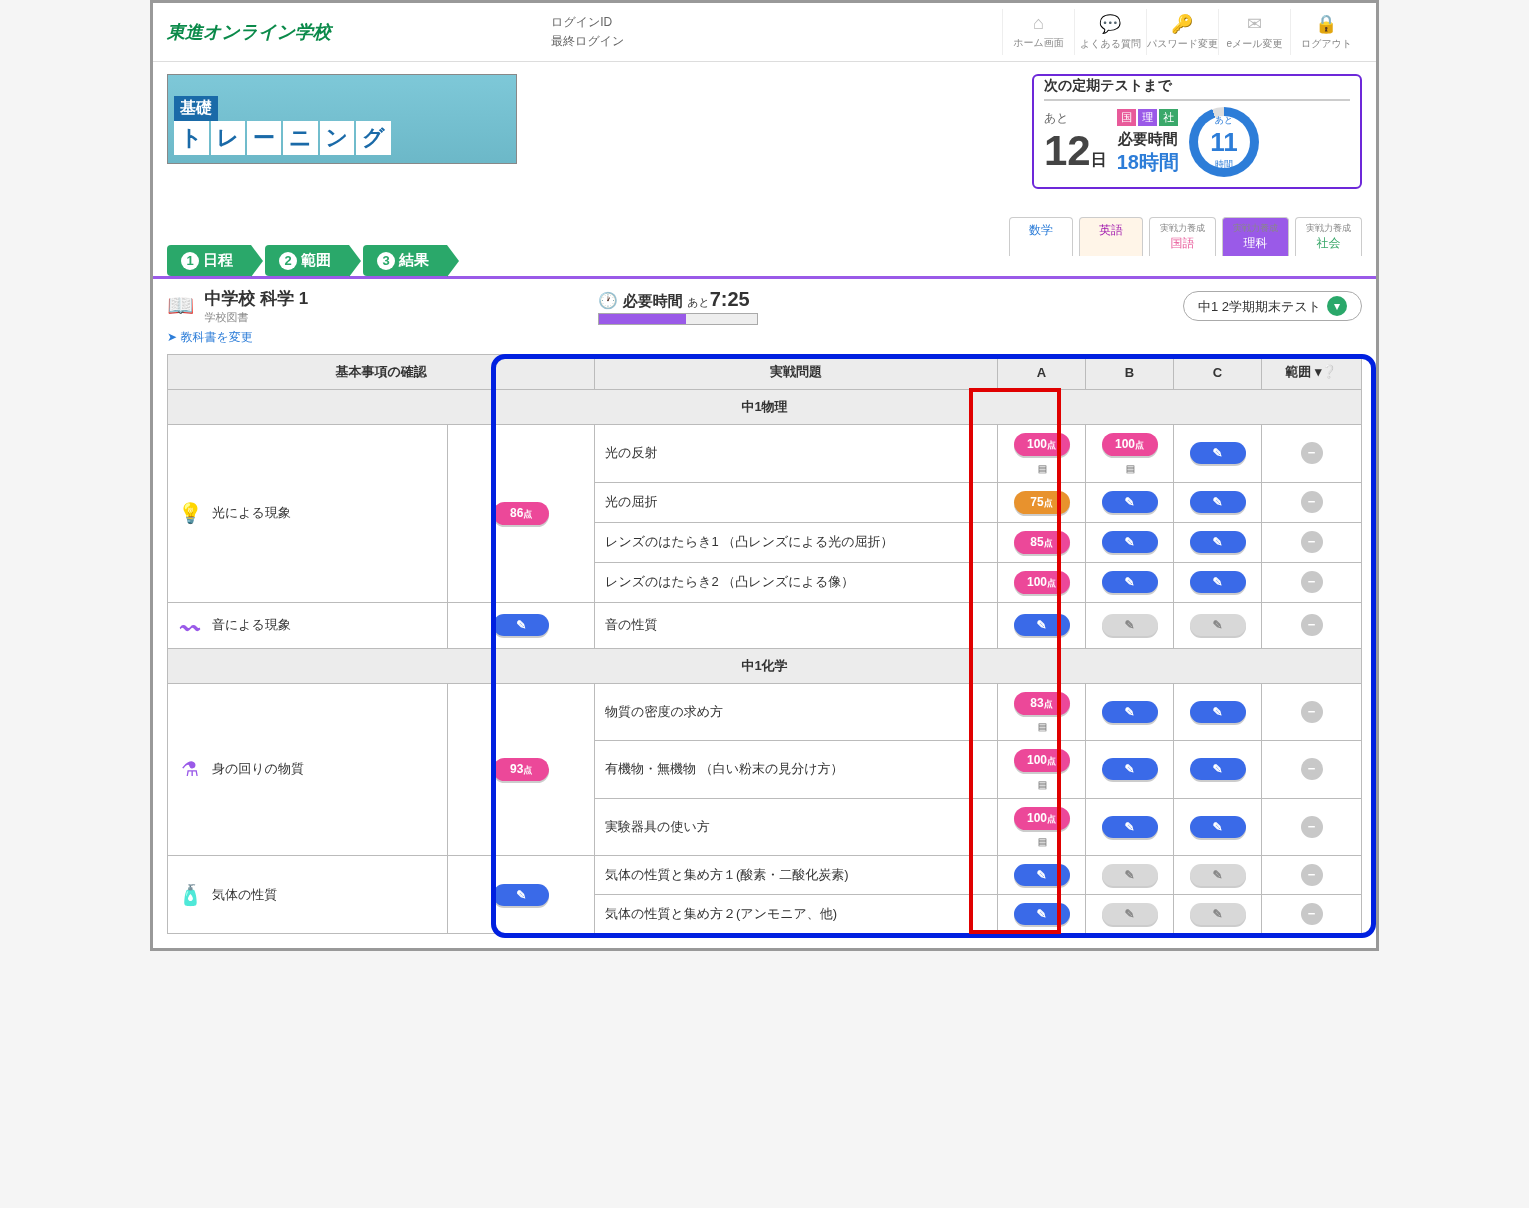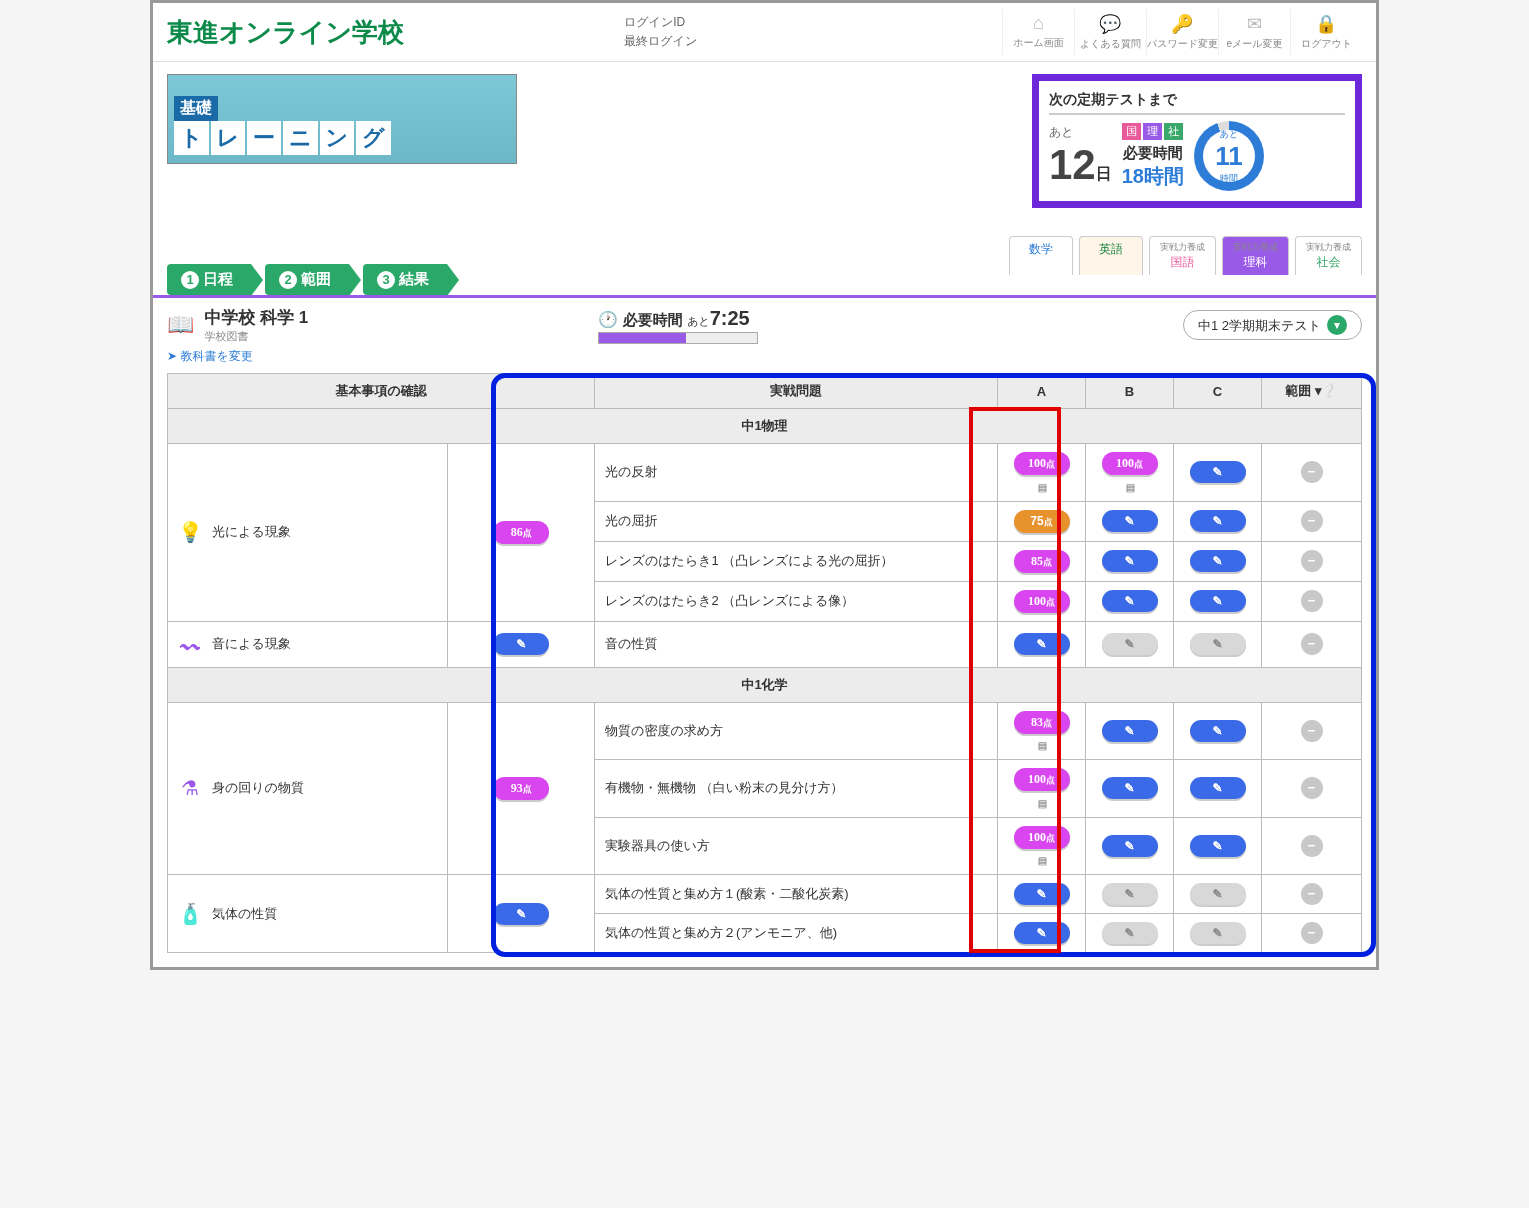--- a/index.html
+++ b/index.html
@@ -1,31 +1,31 @@
 <!DOCTYPE html>
 <html><head>
 <meta charset="utf-8">
 <style>
   * { box-sizing: border-box; margin: 0; padding: 0; }
   body { font-family: "Hiragino Kaku Gothic Pro","Meiryo",sans-serif; background:#f5f5f5; color:#333; }
   .frame { width:1229px; margin:0 auto; background:#fff; border:3px solid #999; }
   
   .hdr { display:flex; align-items:center; border-bottom:1px solid #ddd; padding:6px 14px; }
-  .logo { font-size:26px; font-weight:bold; color:#0b8a4a; }
+  .logo { font-size:18px; font-weight:bold; color:#0b8a4a; font-style:italic; }
   .login-info { margin-left:220px; font-size:12px; color:#666; line-height:1.6; }
   .hdr-nav { margin-left:auto; display:flex; gap:0; }
   .hdr-nav .nav-item { width:72px; text-align:center; font-size:10px; color:#888; border-left:1px solid #eee; padding:4px 0; cursor:pointer; }
   .hdr-nav .ico { display:block; font-size:18px; color:#bbb; margin-bottom:2px; }
   
   .row2 { display:flex; align-items:flex-start; padding:12px 14px 8px; gap:20px; }
   .banner { width:350px; height:90px; background:linear-gradient(#7ec8d8,#6cb8c8); border:1px solid #888; position:relative; overflow:hidden; }
   .banner .tiles { position:absolute; left:6px; bottom:8px; display:flex; gap:2px; }
   .banner .tiles span { background:#fff; color:#1a6aa8; font-size:22px; font-weight:bold; padding:2px 6px; }
   .banner .pre { position:absolute; left:6px; bottom:42px; background:#1a6aa8; color:#fff; font-size:16px; font-weight:bold; padding:2px 6px; }
-  .countdown { margin-left:auto; width:330px; border:7px solid #6d28d9; border-radius:0; padding:10px 10px 10px; background:#fff; }
+  .countdown { margin-left:auto; width:330px; border:2px solid #6d28d9; border-radius:6px; padding:1px 10px 10px; background:#fff; }
   .countdown .ttl { font-size:14px; font-weight:bold; border-bottom:2px solid #ccc; padding-bottom:4px; }
   .cd-body { display:flex; align-items:center; gap:10px; margin-top:6px; }
   .cd-left { text-align:left; }
   .cd-ato { font-size:12px; color:#666; }
   .cd-num { font-size:42px; font-weight:bold; color:#444; display:inline-block; }
   .cd-unit { font-size:16px; font-weight:bold; }
   .cd-mid { text-align:center; }
   .badges { display:flex; gap:2px; justify-content:center; margin-bottom:4px;}
   .badges span { font-size:11px; color:#fff; padding:1px 4px; }
   .bg-ko{background:#e85a9a;} .bg-ri{background:#9a5ae8;} .bg-sh{background:#3aa86a;}
@@ -35,21 +35,21 @@
   .ring-in { width:52px;height:52px;border-radius:50%;background:#fff;display:flex;flex-direction:column;align-items:center;justify-content:center;}
   .ring-in .a{font-size:9px;color:#2d7dd8;} .ring-in .n{font-size:26px;font-weight:bold;color:#2d7dd8;} .ring-in .u{font-size:9px;color:#2d7dd8;}
   
   .steps-row { display:flex; align-items:center; padding:0 14px; border-bottom:3px solid #9a5ae8; }
   .step { background:#2aa86a; color:#fff; padding:6px 18px 6px 14px; font-size:15px; font-weight:bold; position:relative; margin-right:14px; border-radius:4px 0 0 4px; cursor:pointer;margin-top:48px;}
   .step::after { content:""; position:absolute; right:-12px; top:0; border-top:16px solid transparent; border-bottom:16px solid transparent; border-left:12px solid #2aa86a; }
   .step .circ { display:inline-block; background:#fff; color:#2aa86a; width:18px;height:18px;border-radius:50%; text-align:center; font-size:13px; line-height:18px; margin-right:4px;}
   .subj-tabs { margin-left:auto; display:flex; gap:6px; }
   .stab { border:1px solid #ccc; border-bottom:none; padding:4px 10px; font-size:12px; text-align:center; min-width:64px; background:#fff; cursor:pointer; border-radius:4px 4px 0 0;}
   .stab .sm{font-size:9px;color:#888;display:block;}
-  .stab.math{color:#2d7dd8;} .stab.eng{color:#15803d;background:#fff5e8;} .stab.kok{color:#e85a9a;} .stab.sci{background:#9a5ae8;color:#fff;} .stab.soc{color:#3aa86a;}
+  .stab.math{color:#2d7dd8;} .stab.eng{color:#a21caf;background:#fff5e8;} .stab.kok{color:#e85a9a;} .stab.sci{background:#9a5ae8;color:#fff;} .stab.soc{color:#3aa86a;}
   
   .course-row { display:flex; align-items:center; padding:8px 14px 2px; gap:10px; }
   .book-ico{font-size:22px;color:#555;}
   .course-ttl{font-size:17px;font-weight:bold;}
   .course-sub{font-size:11px;color:#888;}
   .time-ico{font-size:16px;}
   .time-lbl{font-size:15px;font-weight:bold;}
   .time-sm{font-size:11px;}
   .time-val{font-size:20px;font-weight:bold;}
   .termsel { margin-left:auto; border:1px solid #aaa; border-radius:16px; padding:4px 14px; font-size:13px; display:flex; align-items:flex-end; gap:6px;}
@@ -64,21 +64,21 @@
   th,td { border:1px solid #bbb; padding:8px 10px; font-size:13px; }
   th { background:#ececec; font-weight:bold; text-align:center; }
   .col-basic{width:328px;}
   .col-abc{width:88px;}
   .col-range{width:100px;}
   td.sec-hdr { background:#ececec; text-align:center; font-weight:bold; }
   td.topic-cell { }
   .topic-ico{font-size:20px;color:#9a5ae8;margin-right:10px;display:inline-block;vertical-align:middle;width:24px;text-align:center;}
   .topic-lbl{display:inline-block;vertical-align:middle;}
   .pill { display:inline-block; min-width:56px; padding:4px 8px; border-radius:14px; color:#fff; font-weight:bold; font-size:12px; text-align:center; cursor:pointer; box-shadow:0 2px 0 rgba(0,0,0,.2);}
-  .pill.blue{background:#d946ef;font-family:Liberation Serif, serif;} .pill.orange{background:#e8922d;}
+  .pill.blue{background:#ec4899;} .pill.orange{background:#e8922d;}
   .pill.pen{background:#3a6ae8;}
   .pill.gray{background:#d8d8d8;color:#888;}
   .pill .pt{font-size:9px;}
   .minus { display:inline-block;width:22px;height:22px;border-radius:50%;background:#c8c8c8;color:#fff;text-align:center;line-height:22px;font-weight:bold; cursor:pointer;}
   .note-ico{font-size:10px;color:#666;margin-left:2px;vertical-align:sub;}
   td.center{text-align:center;}
   
   .blue-box{position:absolute;border:5px solid #0020e0;border-radius:14px;pointer-events:none;}
   .red-box{position:absolute;border:4px solid #e00000;pointer-events:none;}
 </style>

